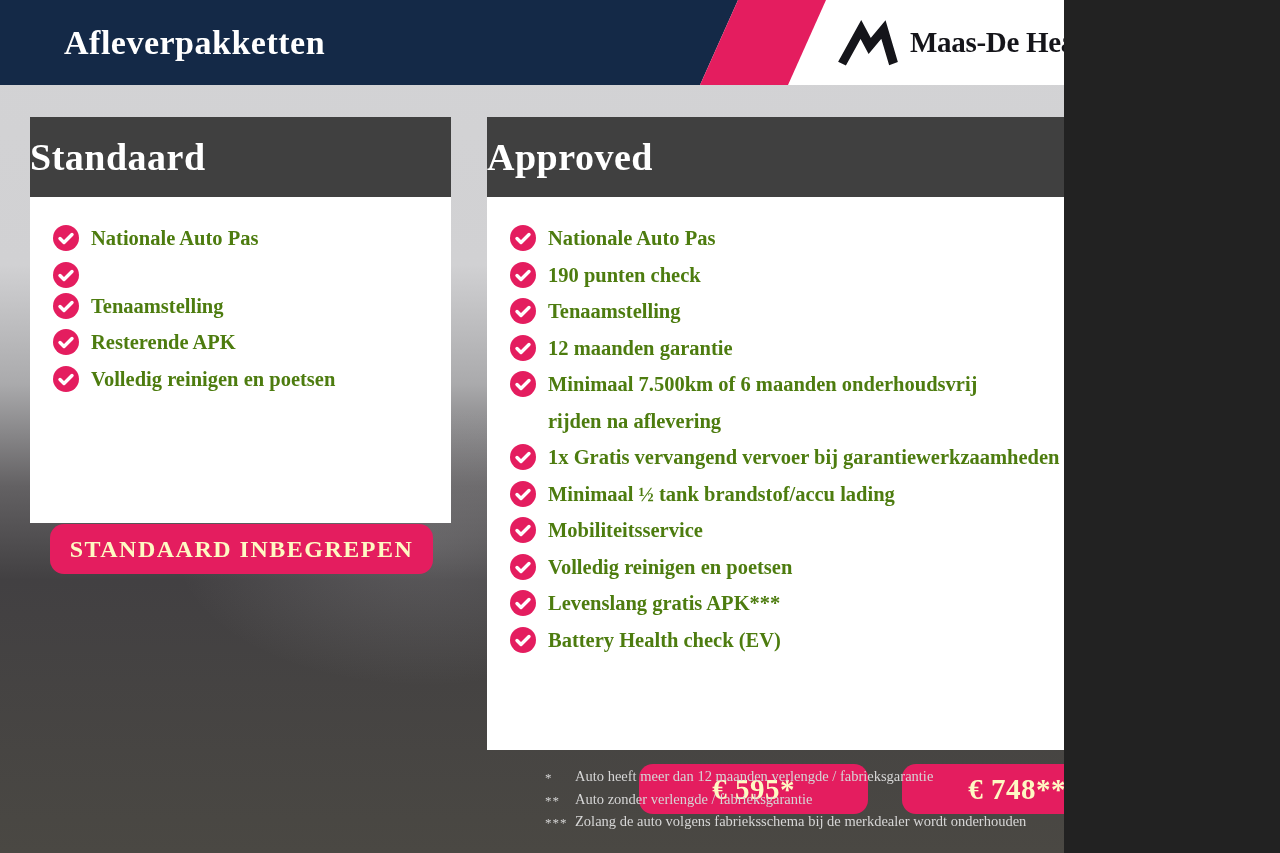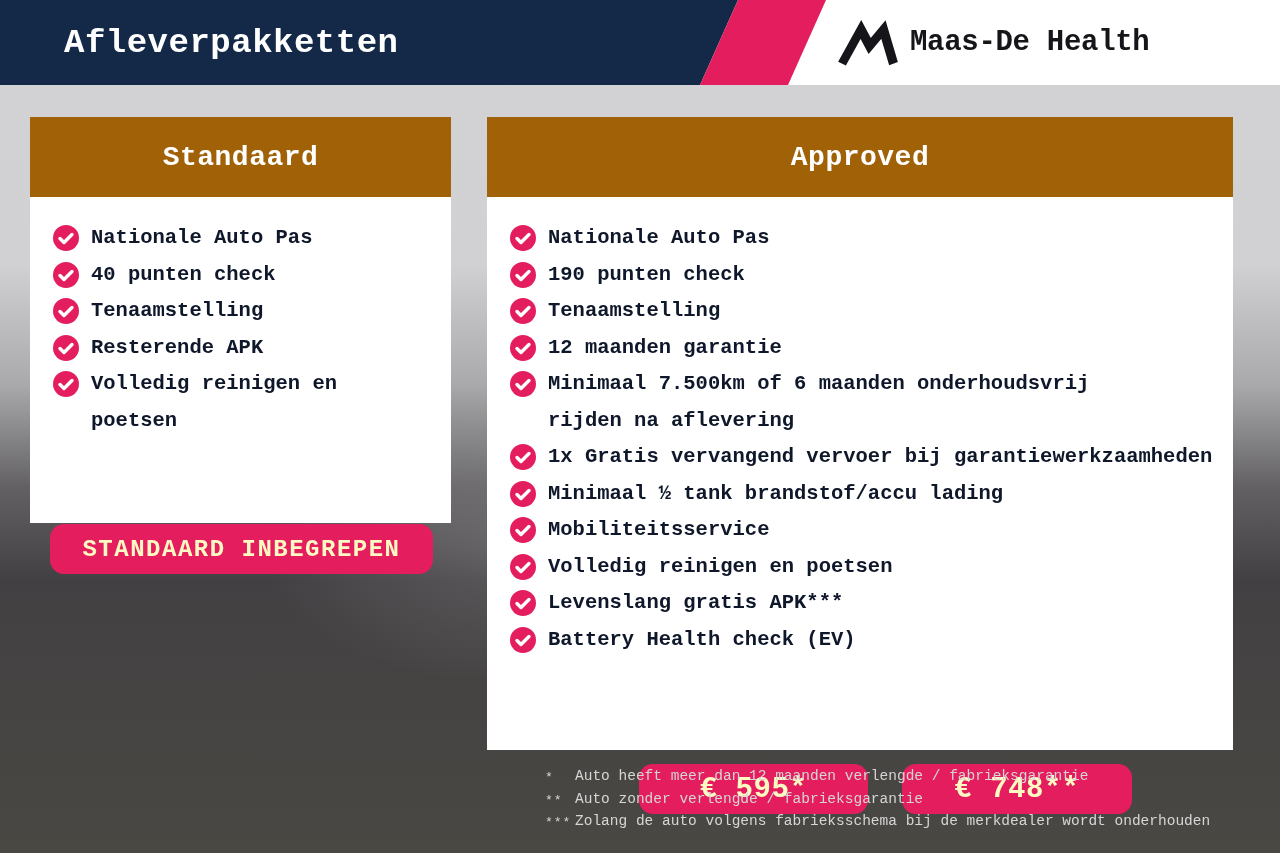--- a/index.html
+++ b/index.html
@@ -1,21 +1,21 @@
 <!DOCTYPE html>
 <html><head>
 <meta charset="utf-8">
 <style>
   * { margin:0; padding:0; box-sizing:border-box; }
   html,body { background:#222; }
   .page {
     position:relative;
-    width:1280px; height:853px;
+    width:1064px; height:853px;
     overflow:hidden;
-    font-family:Liberation Mono, monospace;
+    font-family:Liberation Serif, serif;
     background:
       radial-gradient(420px 260px at 74% 54%, rgba(16,20,38,0.55), rgba(16,20,38,0) 70%),
       radial-gradient(360px 200px at 40% 64%, rgba(215,215,218,0.18), rgba(215,215,218,0) 70%),
       linear-gradient(180deg, #d3d3d5 0%, #d1d1d3 31%, #aaaaac 45%, #636163 57%, #424042 68%, #4a4843 100%);
     padding-left: 26px;
   }
 
   
   .topbar { position:absolute; top:0; left:0; width:1280px; height:85px; background:#ffffff; }
   .topbar-navy   { position:absolute; inset:0; background:#142947;
@@ -28,28 +28,28 @@
   .brand { position:absolute; left:840px; top:0; height:85px;
            display:flex; align-items:center; gap:10px; }
   .brand-mark { width:60px; height:48px; }
   .brand-mark path { fill:none; stroke:#15151a; stroke-width:12; stroke-linejoin:miter; stroke-linecap:square; }
   .brand-name { font-size:29px; font-weight:bold; color:#15151a; letter-spacing:-.3px; }
 
   
   .card { position:absolute; top:117px; background:#ffffff; }
   .card-standaard { left:30px;  width:421px; height:406px; }
   .card-approved  { left:487px; width:746px; height:633px; }
-  .card-header { height:80px; background:#a16207; color:#ffffff;
-                 display:flex; align-items:center; justify-content:center;
-                 font-size:28px; font-weight:bold; letter-spacing:.5px; }
+  .card-header { height:80px; background:#404040; color:#ffffff;
+                 display:flex; align-items:center; justify-content:flex-start;
+                 font-size:38px; font-weight:bold; letter-spacing:.5px; }
   .card-body { position:relative; padding:23px 18px 0 23px; }
 
   .checklist { list-style:none; }
   .check-item { display:flex; align-items:flex-start;
-                font-size:20.5px; font-weight:bold; color:#0f172a; line-height:36.5px; }
+                font-size:20.5px; font-weight:bold; color:#4d7c0f; line-height:36.5px; }
   .check-icon { width:26px; height:26px; flex:0 0 26px; margin:5px 12px 0 0; }
   .check-icon circle { fill:#e41d5f; }
   .check-icon path { fill:none; stroke:#ffffff; stroke-width:3.4; stroke-linecap:round; stroke-linejoin:round; }
   .check-text { white-space:pre-line; }
 
   .pill-button { position:absolute; background:#e41d5f; color:#fef9c3;
                  border-radius:14px; display:flex; align-items:center; justify-content:center;
                  font-weight:bold; cursor:pointer; }
   .standaard-pill { left:20px; top:327px; width:383px; height:50px;
                     font-size:24px; letter-spacing:1.5px; }
@@ -93,21 +93,20 @@
             <circle cx="13" cy="13" r="13"></circle>
             <path d="M7 13.5 l4 4 l8 -8"></path>
           </svg>
           <span class="check-text">Nationale Auto Pas</span>
         </li>
           <li class="check-item">
           <svg class="check-icon" viewBox="0 0 26 26">
             <circle cx="13" cy="13" r="13"></circle>
             <path d="M7 13.5 l4 4 l8 -8"></path>
           </svg>
-          <span class="check-text">40 punten check</span>
         </li>
           <li class="check-item">
           <svg class="check-icon" viewBox="0 0 26 26">
             <circle cx="13" cy="13" r="13"></circle>
             <path d="M7 13.5 l4 4 l8 -8"></path>
           </svg>
           <span class="check-text">Tenaamstelling</span>
         </li>
           <li class="check-item">
           <svg class="check-icon" viewBox="0 0 26 26">

